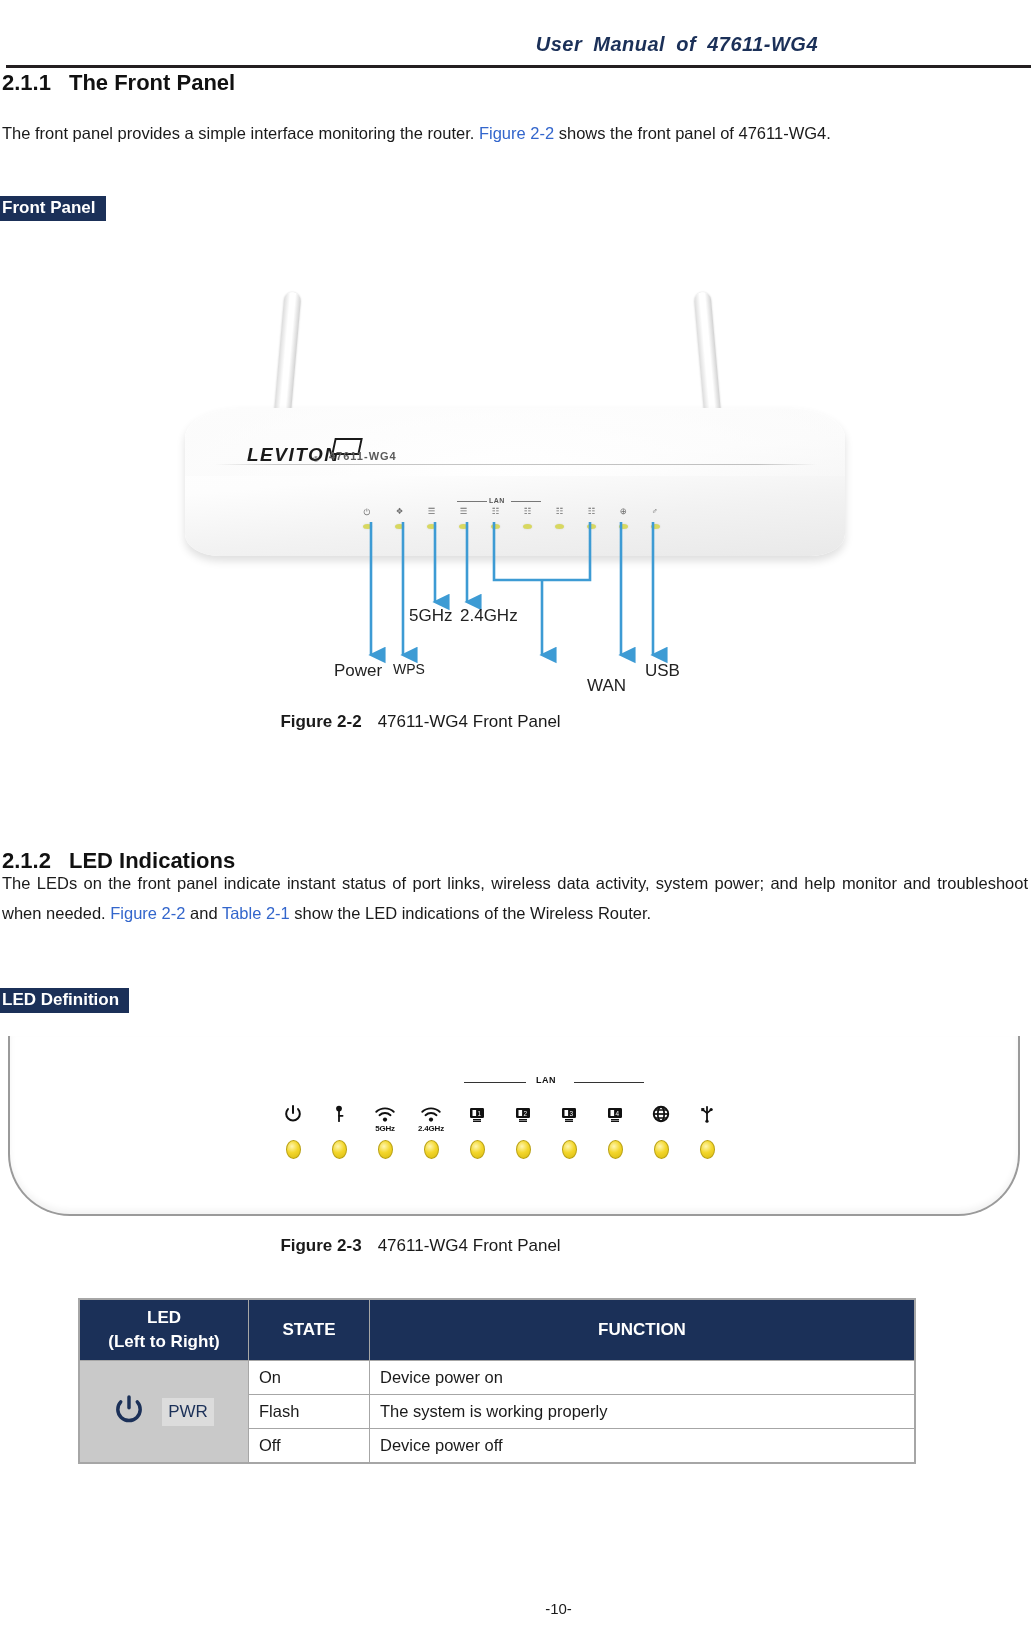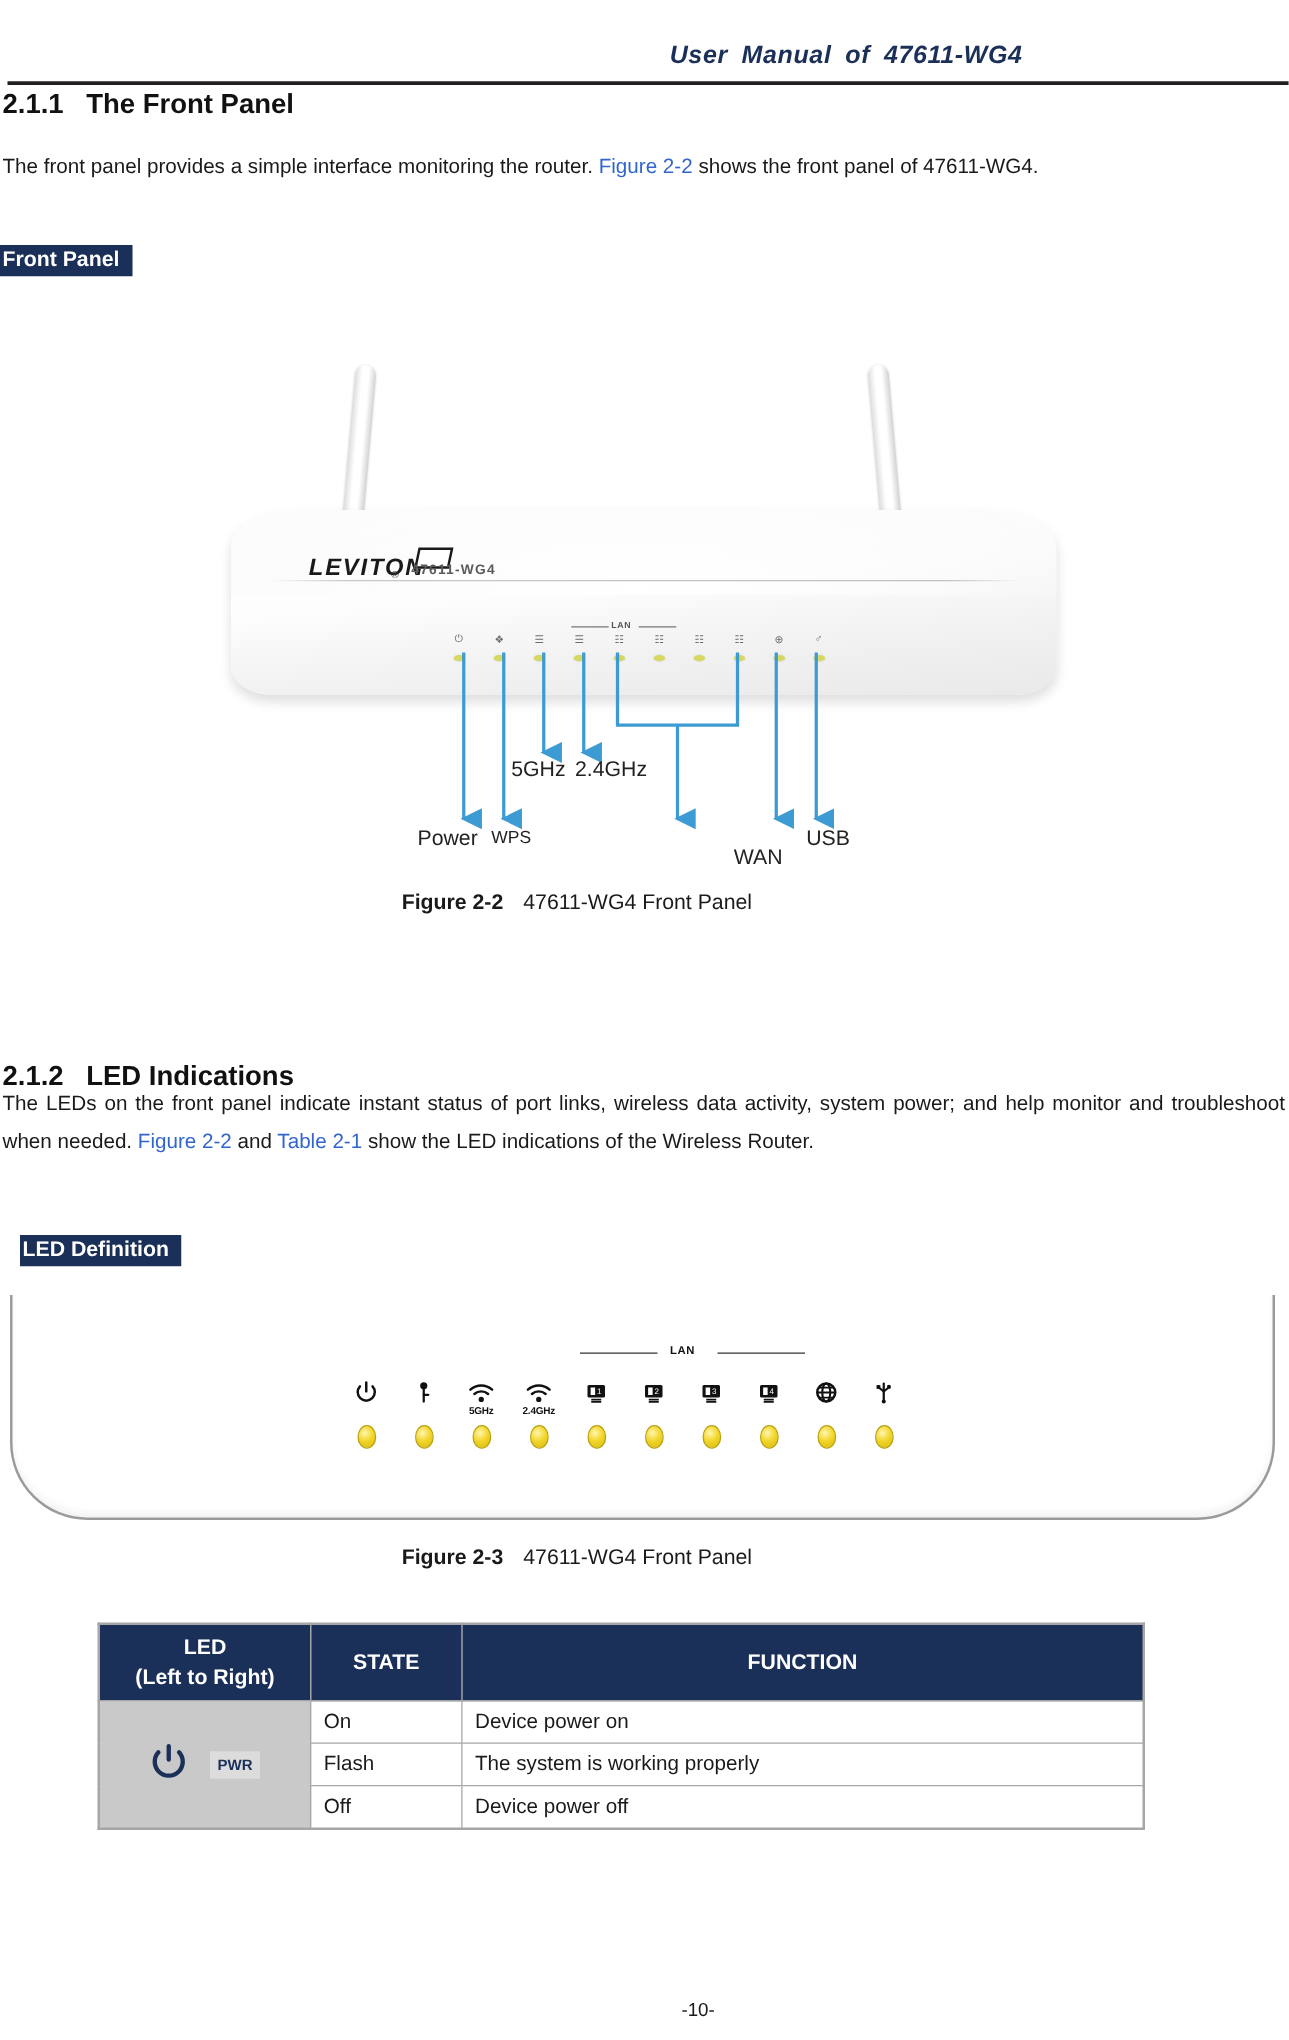--- a/index.html
+++ b/index.html
@@ -81,21 +81,20 @@
   }
 
   .figcap {
     position: absolute;
     width: 841px;
     left: 0;
     text-align: center;
     font-size: 17px;
     color: #1a1a1a;
     white-space: nowrap;
-    padding-left: 41px;
   }
   .figcap b { font-weight: bold; }
   .figcap .sp { display: inline-block; width: 16px; }
 
   
   .router-fig {
     position: absolute;
     left: 180px;
     top: 280px;
     width: 680px;
@@ -338,22 +337,22 @@
   }
   .ledcell-inner {
     display: flex;
     align-items: center;
     justify-content: center;
     gap: 18px;
   }
   .pwr-glyph { color: #1b3058; font-size: 30px; line-height: 1; }
   .pwr-text {
     color: #1b3058;
-    font-size: 12px;
-    font-weight: bold;
+    font-size: 17px;
+    font-weight: normal;
     background: #dcdcdc;
     padding: 4px 6px;
   }
   .col-led { width: 160px; }
   .col-state { width: 112px; }
 
   
   .footer {
     position: absolute;
     left: 0;
@@ -475,21 +474,21 @@
   </div>
 
   <div class="h3" style="left:2px; top:848px;">
     <span class="num">2.1.2</span><span>LED Indications</span>
   </div>
 
   <div class="para" style="left:2px; top:868px; width:1026px;">
     <span>The LEDs on the front panel indicate instant status of port links, wireless data activity, system power; and help monitor and troubleshoot when needed. </span><span class="lnk">Figure 2-2</span><span> and </span><span class="lnk">Table 2-1</span><span> show the LED indications of the Wireless Router.</span>
   </div>
 
-  <div class="tagbox" style="left:16px; top:988px;">LED Definition</div>
+  <div class="tagbox" style="left:0px; top:988px;">LED Definition</div>
 
   <div class="strip-fig">
     <div class="strip-shell"></div>
     <div class="strip-leds">
 
       <div class="strip-lan-bar">
         <div class="ln" style="left:0px; width:62px;"></div>
         <div class="tx">LAN</div>
         <div class="ln" style="left:110px; width:70px;"></div>
       </div>

